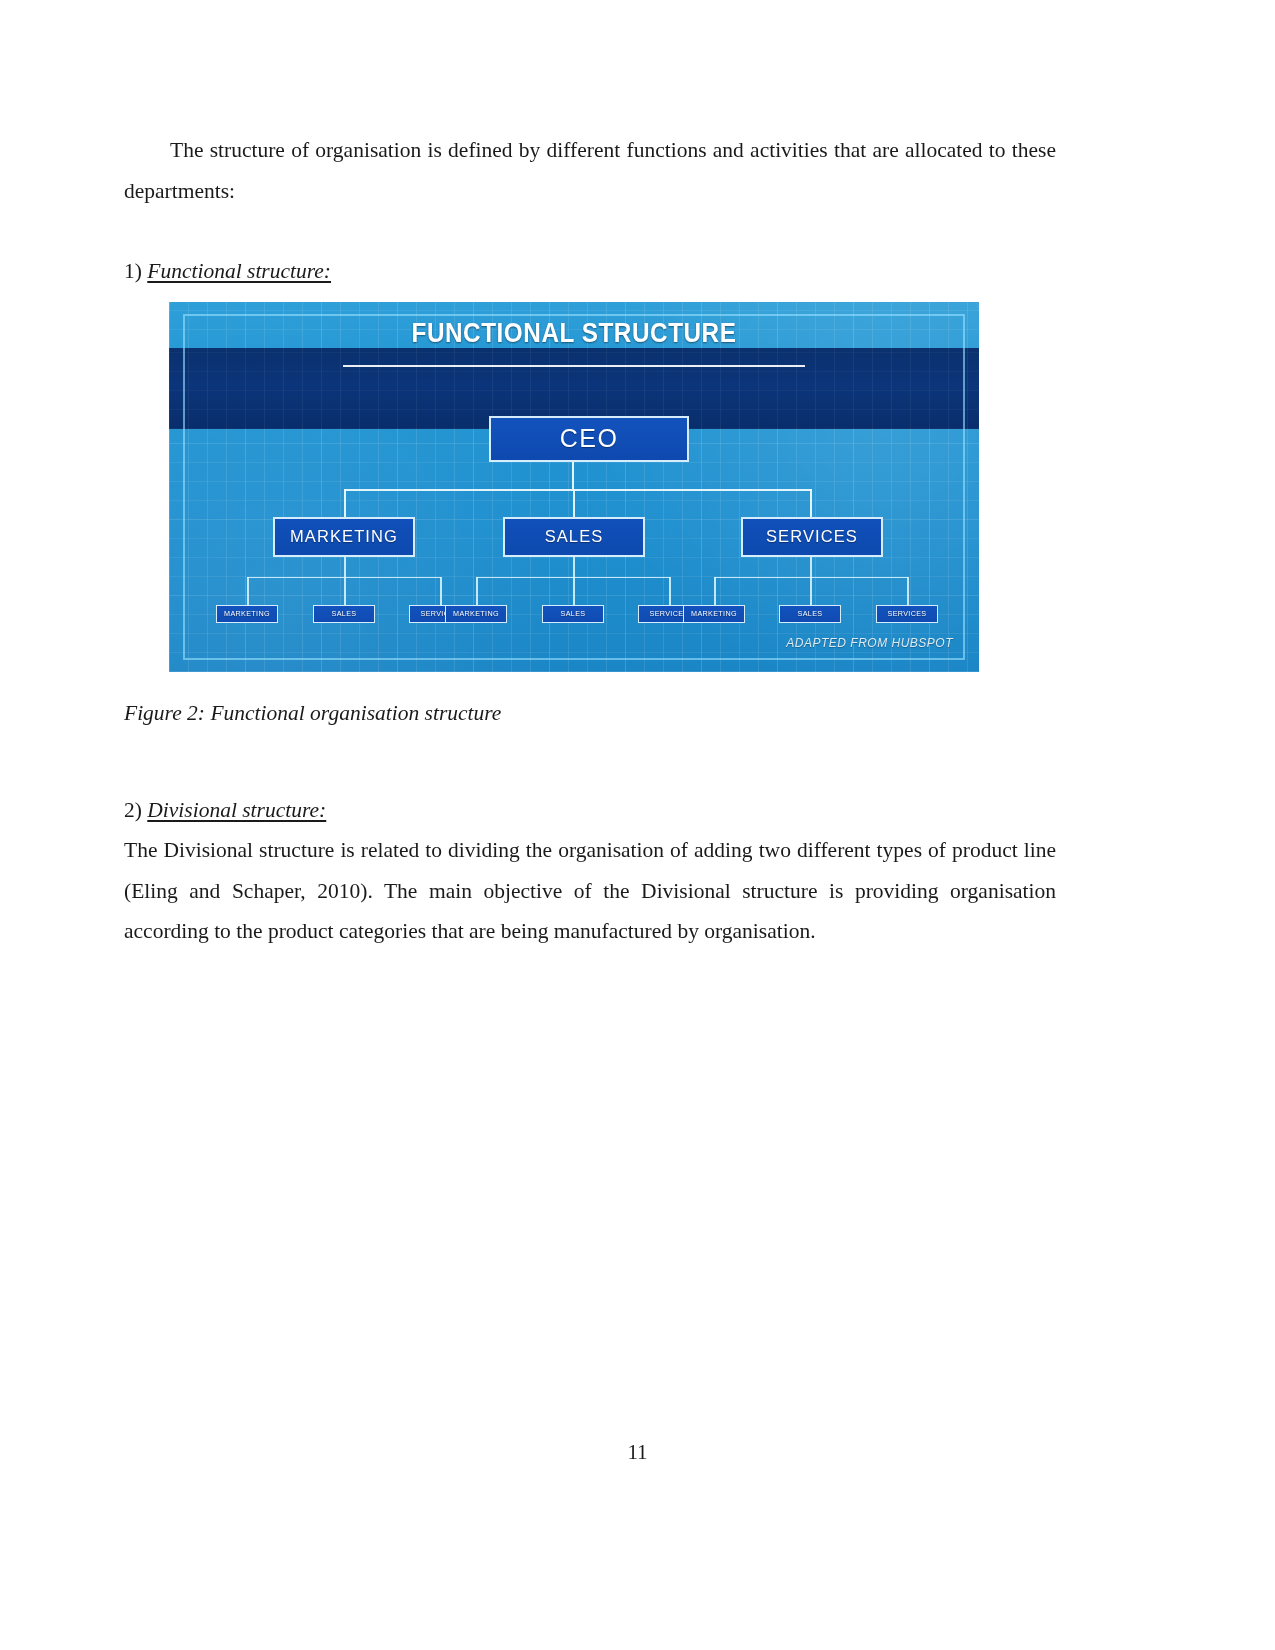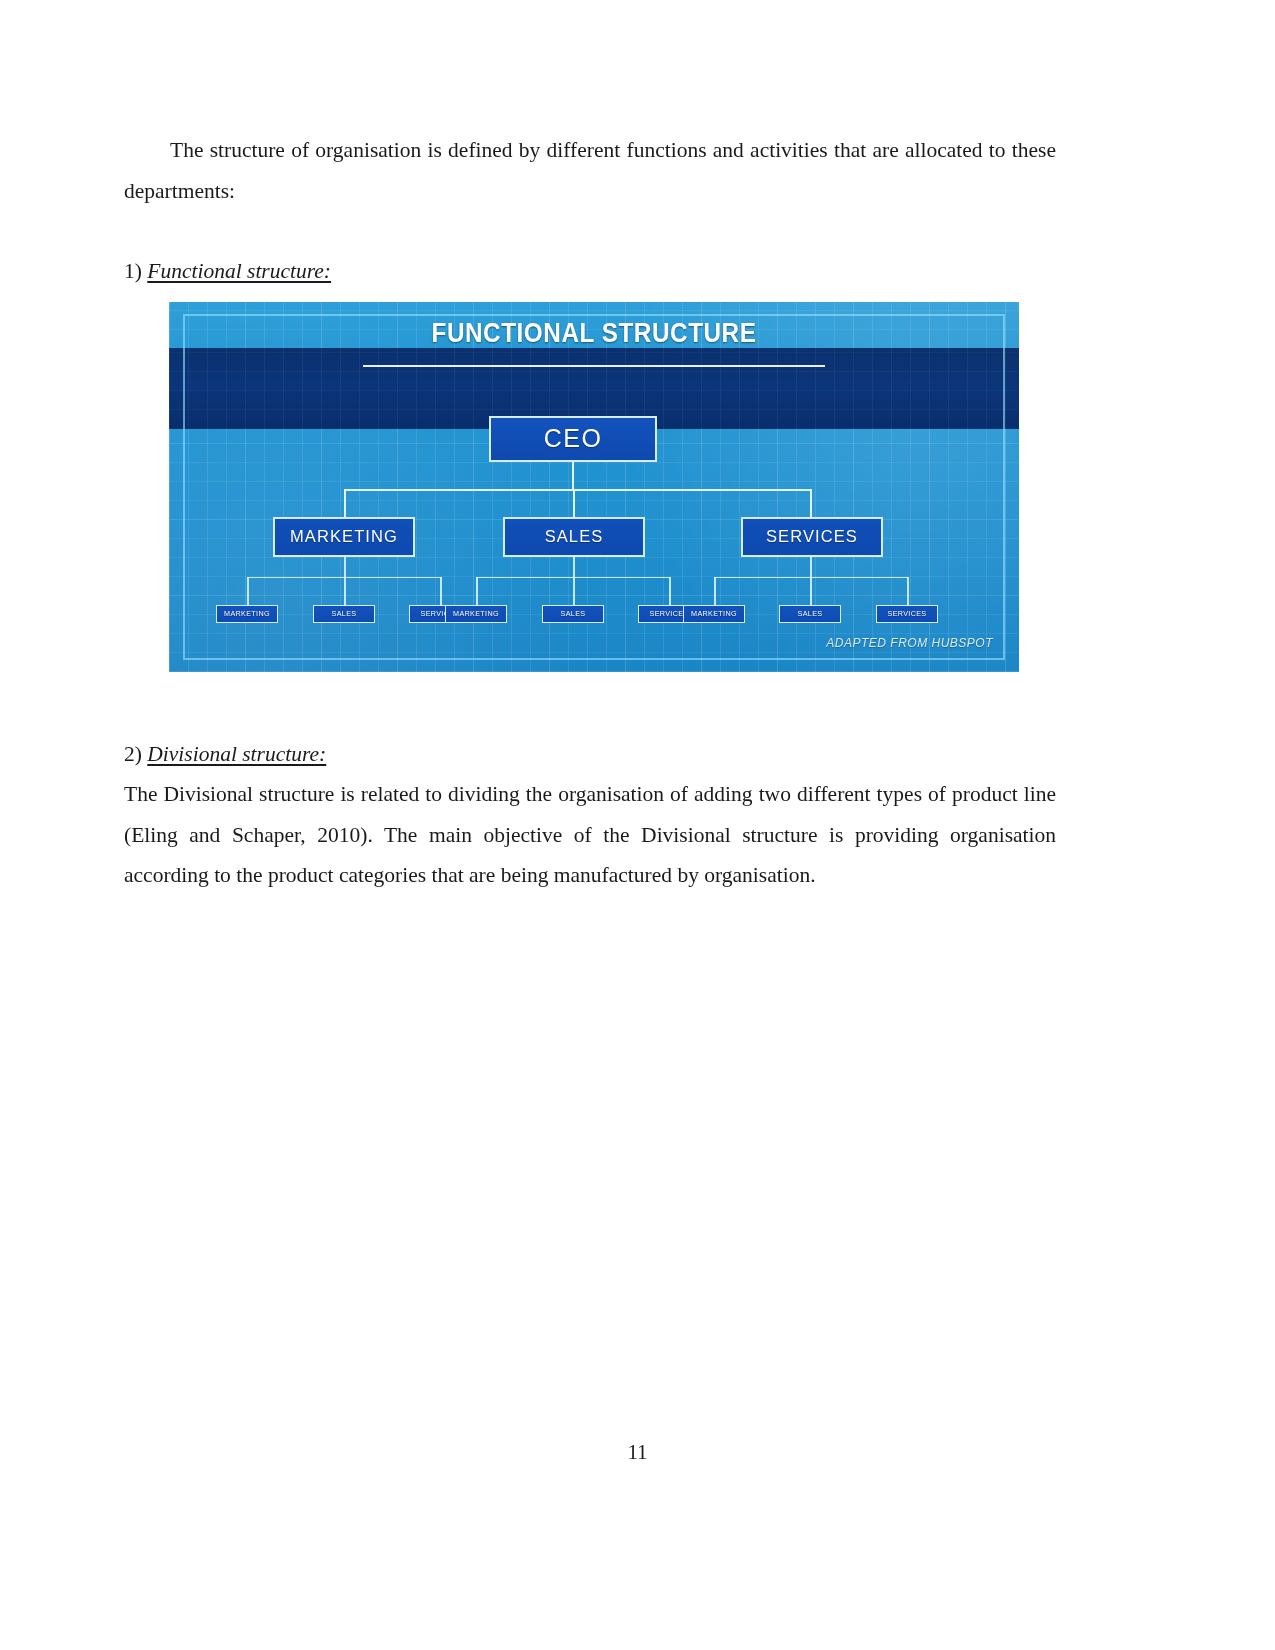--- a/index.html
+++ b/index.html
@@ -61,21 +61,20 @@
     margin: 0;
     padding: 0;
   }
   .figure-img-wrap {
     margin-left: 45px;
     width: 810px;
     height: 370px;
     position: relative;
     overflow: hidden;
     background: #1b8ed1;
-    padding-left: 40px;
   }
 
   
   .bp {
     position: absolute;
     inset: 0;
     background:
       linear-gradient(180deg, #2f9fd8 0%, #2497d4 16%, #2090cf 60%, #1b86c6 100%);
   }
   .bp-grid {
@@ -151,21 +150,21 @@
     color: #ffffff;
     display: flex;
     align-items: center;
     justify-content: center;
     font-family: "Liberation Sans", sans-serif;
     letter-spacing: 0.5px;
     text-shadow: 0 1px 1px rgba(0,0,0,0.35);
   }
   .node.ceo {
     left: 320px; top: 114px;
-    width: 168px; height: 46px;
+    width: 200px; height: 46px;
     font-size: 25px;
     letter-spacing: 1.5px;
     background: linear-gradient(180deg, #1352bd 0%, #0e49af 100%);
   }
   .node.lvl2 {
     top: 215px;
     width: 142px; height: 40px;
     font-size: 16.5px;
     letter-spacing: 1.1px;
   }
@@ -290,20 +289,21 @@
         <div class="conn thin v" style="left:738px; top:275px; height:28px;"></div>
         <div class="node lvl3" style="left:514px;">MARKETING</div>
         <div class="node lvl3" style="left:610px;">SALES</div>
         <div class="node lvl3" style="left:707px;">SERVICES</div>
 
         <div class="bp-inner-border"></div>
 
         <div class="bp-credit">ADAPTED FROM HUBSPOT</div>
       </div>
 
+      <figcaption class="figure-caption">Figure 2: Functional organisation structure</figcaption>
     </figure>
 
     <div class="spacer-lg"></div>
     <div class="spacer-md"></div>
 
     <p class="heading-line">
       <span class="num">2)</span>
       <span class="title">Divisional structure:</span>
     </p>
 

